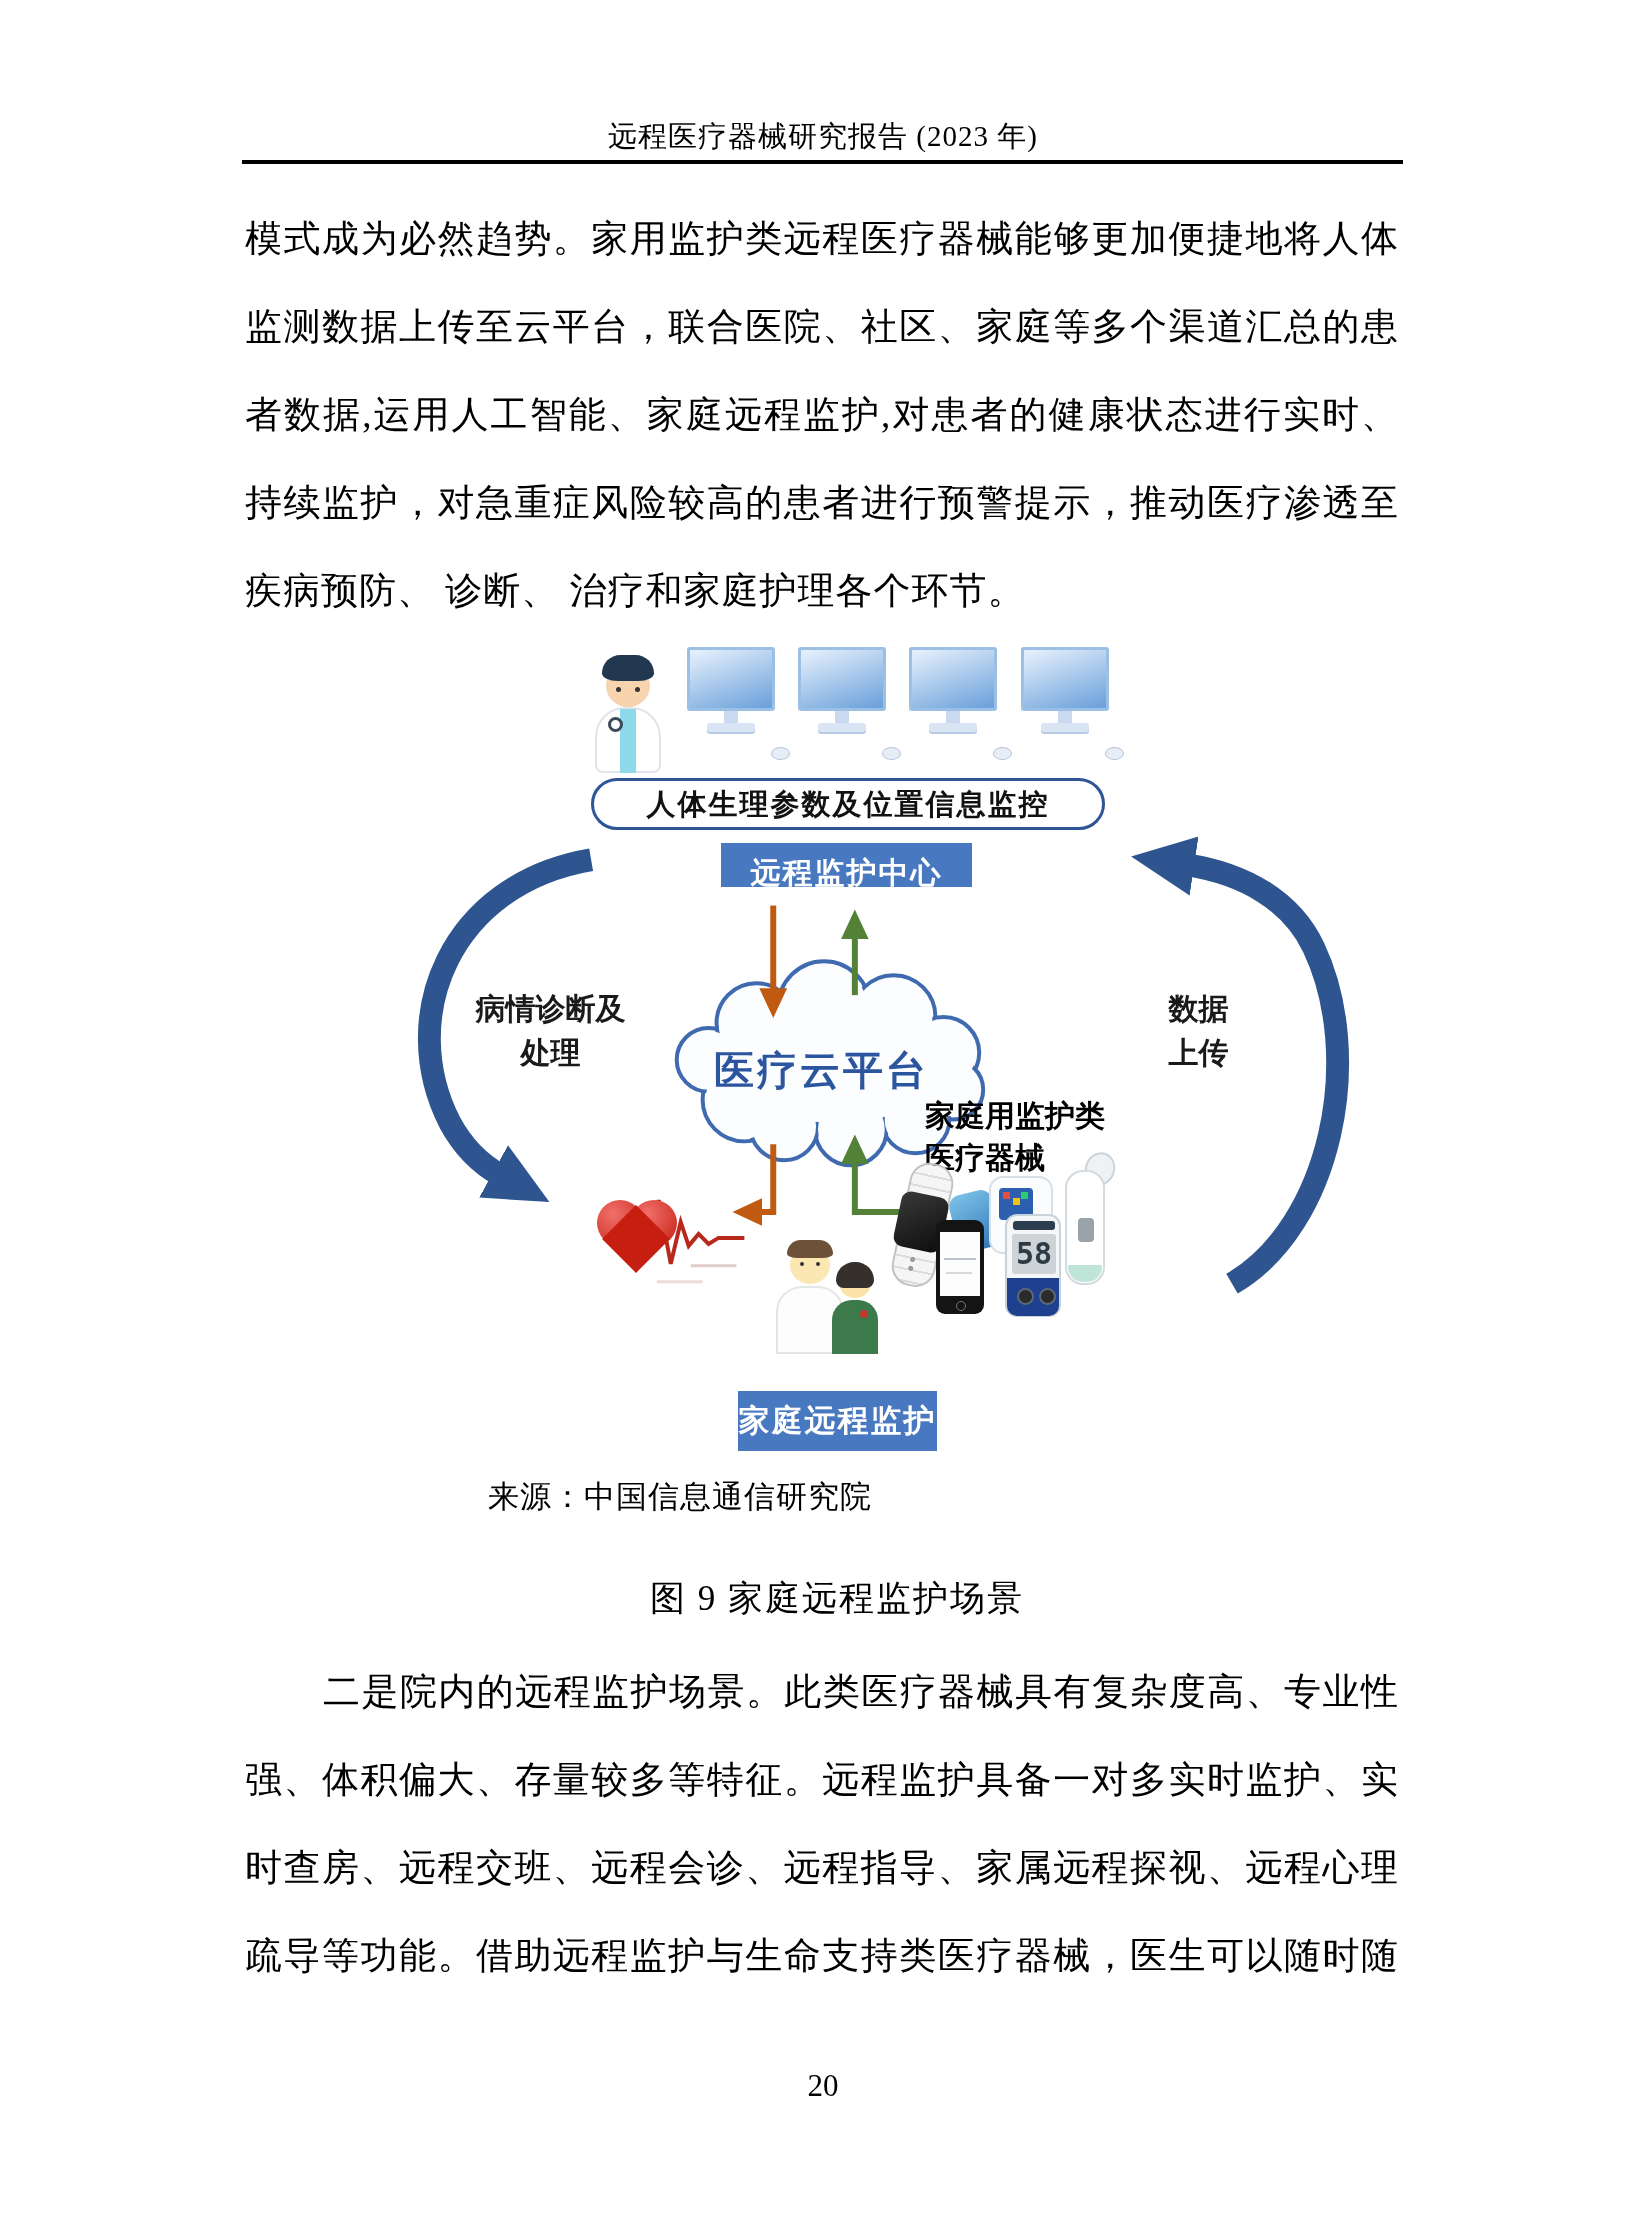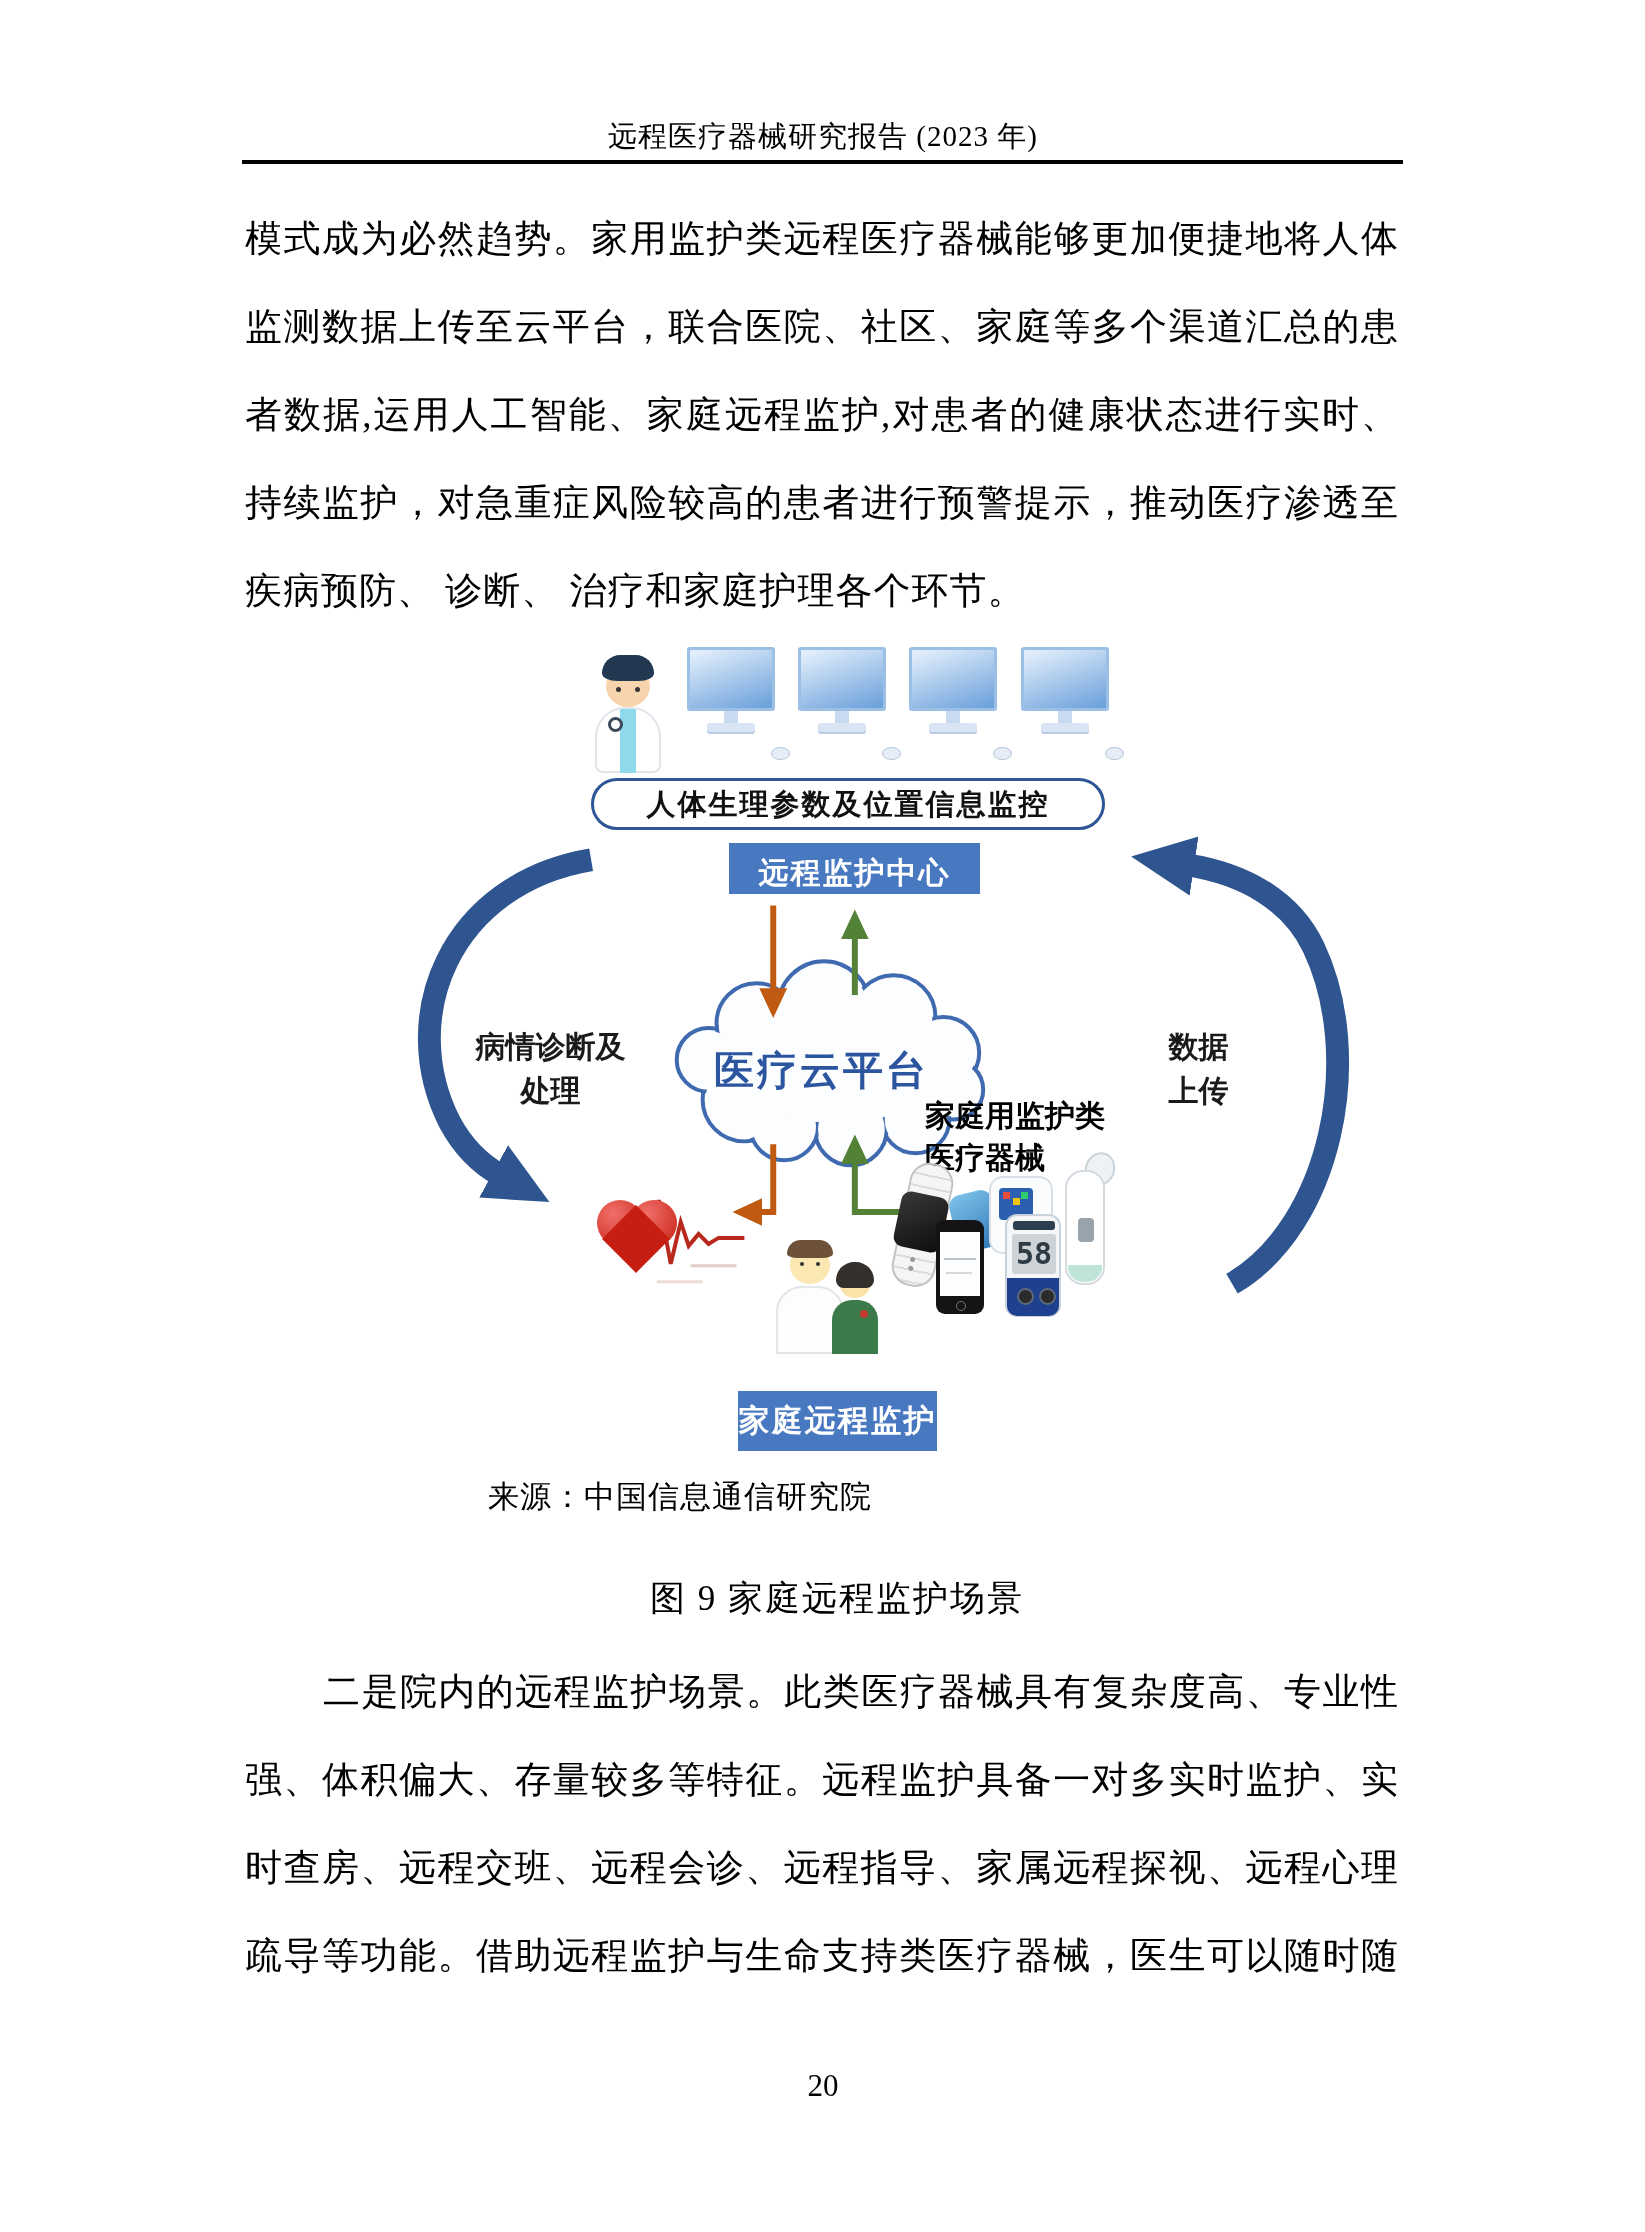--- a/index.html
+++ b/index.html
@@ -17,24 +17,24 @@
   .p1{top:195px;}
   .p2{top:1648px;}
   .p2 .indent{text-indent:78px;}
 
   .source{left:488px;top:1475px;font-size:31px;line-height:44px;letter-spacing:1px;}
   .caption{left:260px;top:1576px;width:1154px;text-align:center;font-size:35px;line-height:46px;letter-spacing:2px;}
   .pageno{left:0;top:2068px;width:1646px;text-align:center;font-size:31px;}
   .pillbox{left:591px;top:778px;width:508px;height:46px;background:#fff;border:3px solid #2e5596;border-radius:28px;
     text-align:center;font:bold 29px "Liberation Sans",sans-serif;line-height:46px;letter-spacing:2px;color:#111;}
   .bluebox{background:#4878c0;color:#fff;text-align:center;font-family:"Liberation Sans",sans-serif;font-weight:bold;letter-spacing:2px;}
-  .box1{left:721px;top:843px;width:251px;height:51px;font-size:30px;line-height:60px;margin-left:8px;}
+  .box1{left:721px;top:843px;width:251px;height:44px;font-size:30px;line-height:60px;}
   .box2{left:738px;top:1358px;width:199px;height:60px;font-size:31px;line-height:60px;margin-top:33px;}
   .cloudtxt{left:714px;top:1043px;width:239px;text-align:left;font:bold 40px "Liberation Sans",sans-serif;color:#2c55a0;letter-spacing:3px;}
-  .sidelbl{width:169px;text-align:center;font:600 30px "Liberation Sans",sans-serif;line-height:44px;color:#1a1a1a;margin-top:38px;}
+  .sidelbl{width:169px;text-align:center;font:600 30px "Liberation Sans",sans-serif;line-height:44px;color:#1a1a1a;}
   .lbl-left{left:466px;top:987px;}
   .lbl-right{left:1114px;top:987px;}
   .lbl-dev{left:925px;top:1095px;width:219px;text-align:left;font:600 30px "Liberation Sans",sans-serif;line-height:42px;color:#000000;}
 
   
   .doctor{left:595px;top:655px;width:66px;height:117px;}
   .d-face{position:absolute;left:11px;top:10px;width:44px;height:42px;background:#f8d4ae;border-radius:50%;}
   .d-hair{position:absolute;left:7px;top:0;width:52px;height:26px;background:#223850;border-radius:26px 26px 42% 42%;}
   .d-eye{position:absolute;width:5px;height:5px;background:#333;border-radius:50%;top:32px;}
   .d-body{position:absolute;left:0;top:52px;width:66px;height:66px;background:#fff;border:2px solid #dfe5ea;border-radius:30px 30px 8px 8px;box-sizing:border-box;}

